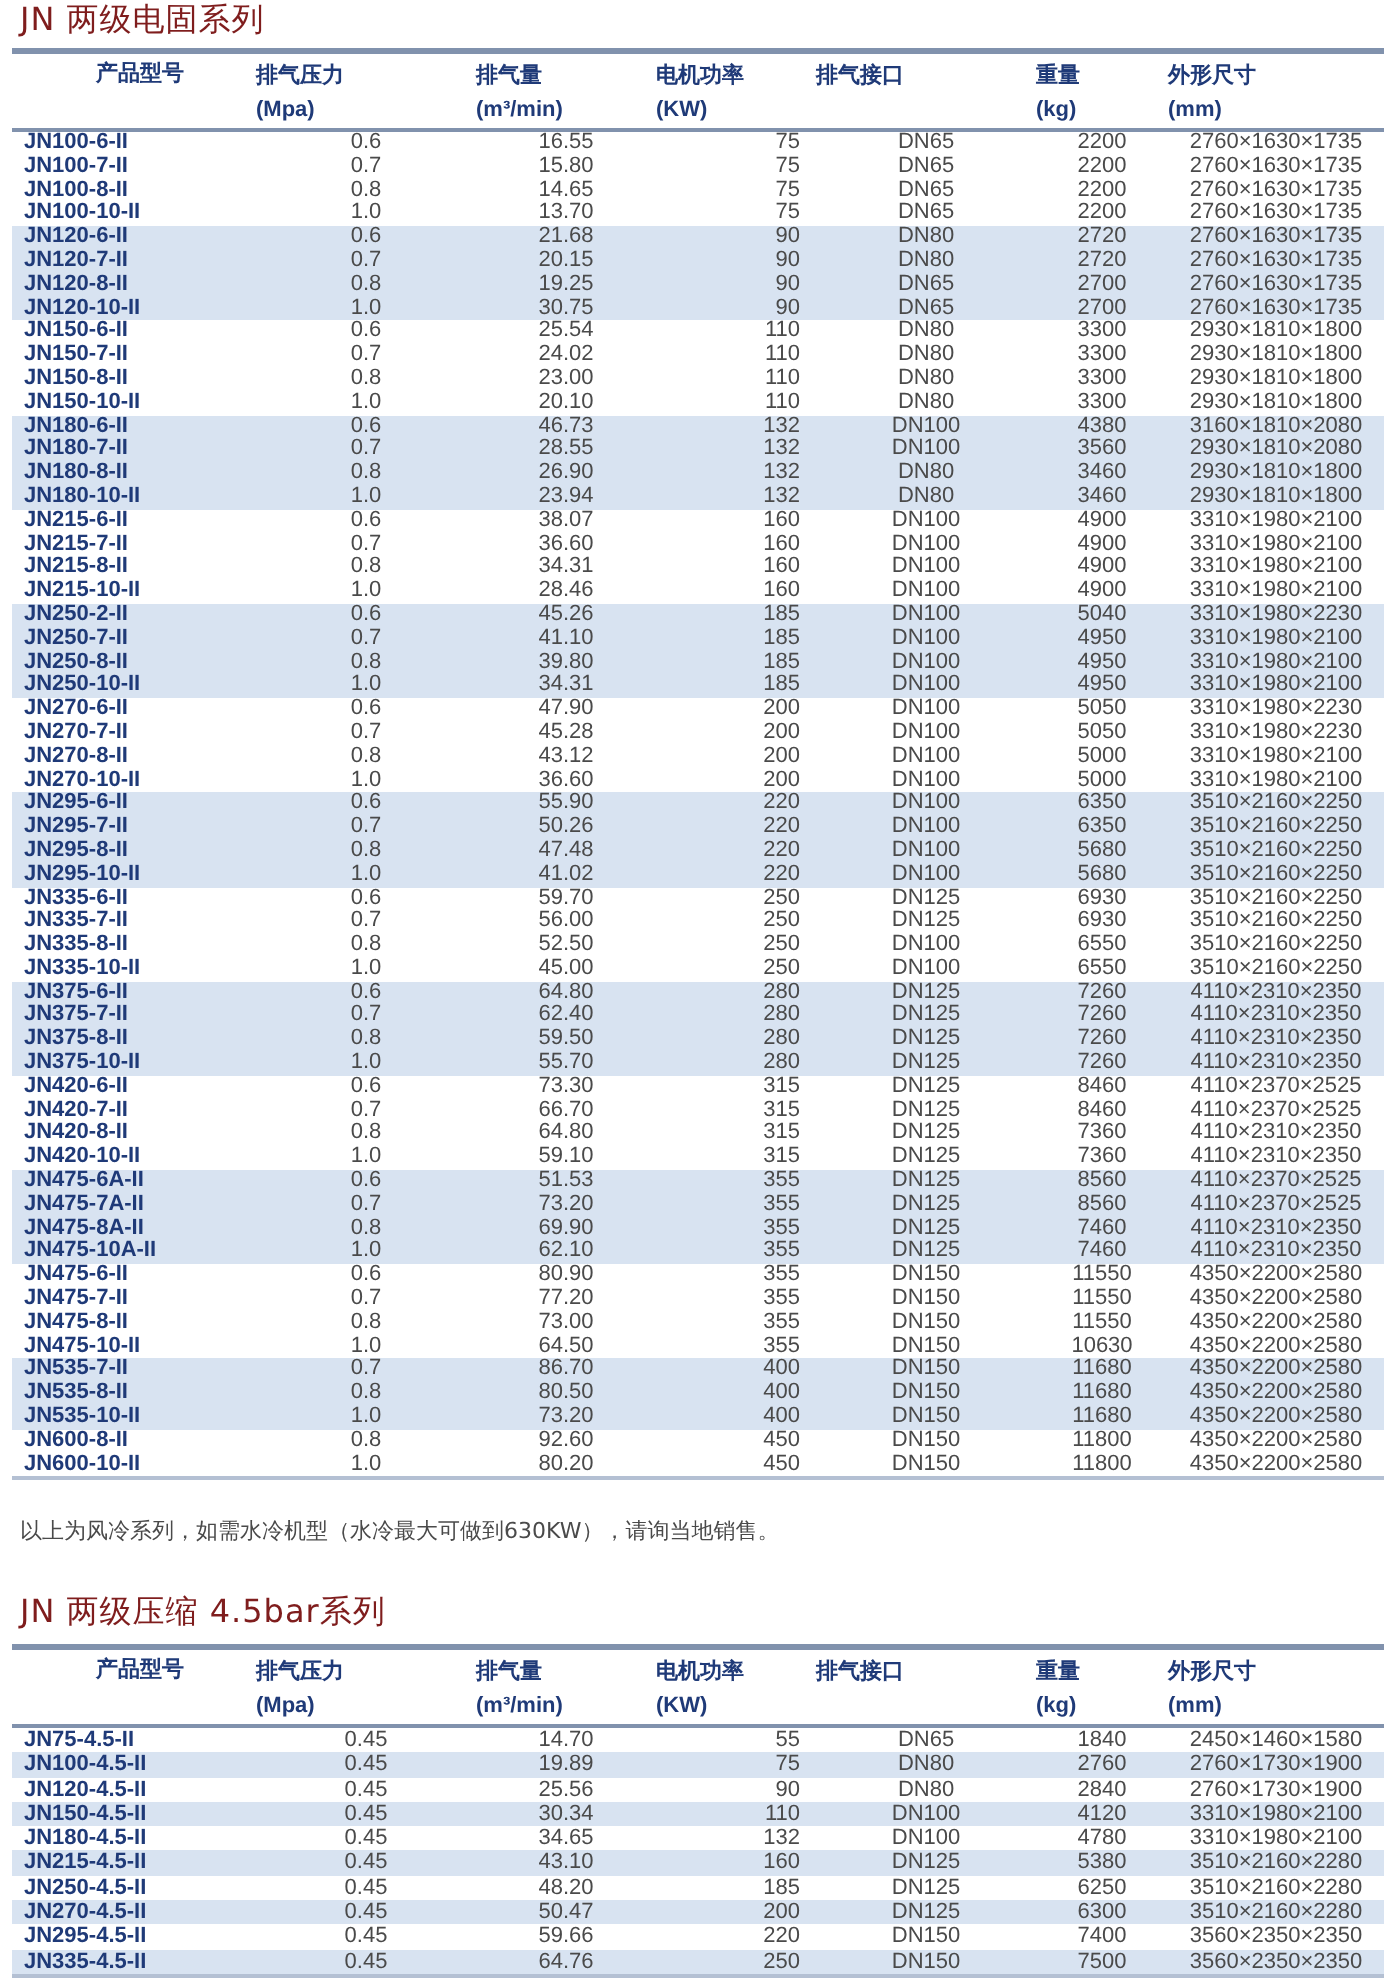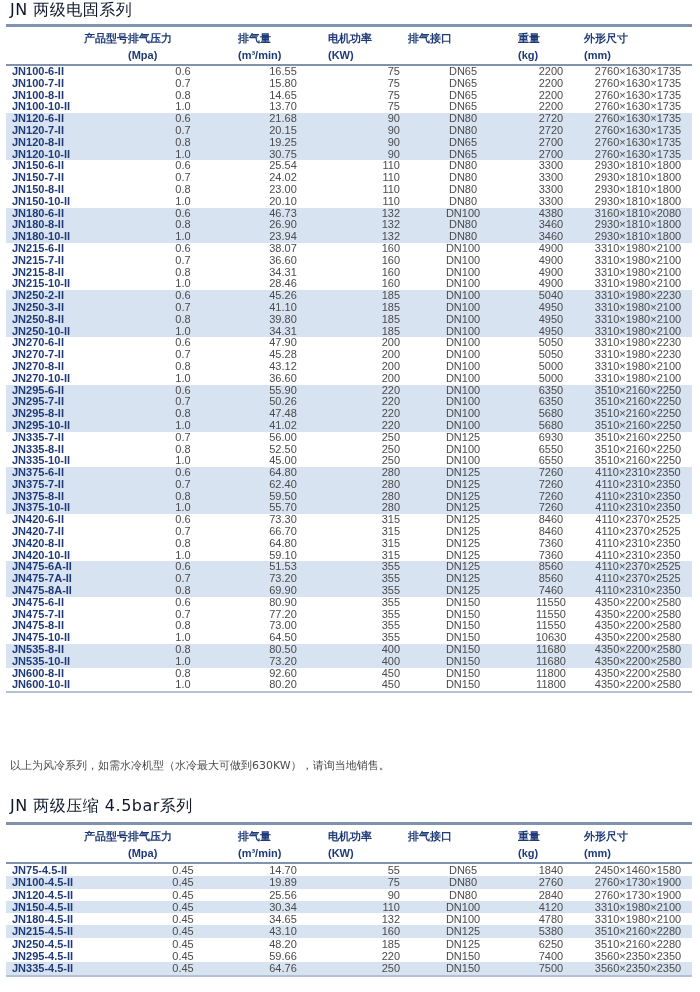--- a/index.html
+++ b/index.html
@@ -4,34 +4,34 @@
 <style>
   html, body { margin: 0; padding: 0; background: #ffffff; }
   body {
     width: 700px; height: 992px; overflow: hidden;
     font-family: "DejaVu Sans", "Liberation Sans", sans-serif;
     color: #4a4a4a;
     position: relative;
   }
   .section-title {
     position: absolute; left: 10px;
-    font-size: 16px; color: #0f172a; font-weight: normal;
+    font-size: 16px; color: #7f1d1d; font-weight: normal;
     letter-spacing: 0.5px; white-space: nowrap;
   }
   table.spec {
     position: absolute; left: 6px; width: 686px;
     border-collapse: collapse; table-layout: fixed;
     font-family: "Liberation Sans", sans-serif;
   }
   table.spec thead th {
     font-weight: bold; color: #1f3a78; font-size: 11px;
     text-align: left; vertical-align: top;
     padding: 3px 0 0 0; line-height: 17px;
   }
-  table.spec thead th.model-h { text-align: right; padding-left: 6px; }
+  table.spec thead th.model-h { text-align: center; padding-left: 6px; font-family: Liberation Mono, monospace; }
   table.spec thead tr { border-top: 3px solid #8192ad; border-bottom: 2px solid #8192ad; }
   table.spec thead tr.head-row { height: 38px; }
   table.spec tbody td {
     font-size: 11px; line-height: 11.8px; height: 11.8px; padding: 0;
     text-align: center; color: #4a4a4a; white-space: nowrap;
   }
   table.spec tbody td.model {
     text-align: left; padding-left: 6px; font-weight: bold; color: #1f3a78;
   }
   table.spec tbody td.power { text-align: right; padding-right: 8px; }
@@ -185,20 +185,29 @@
       <tr class="shade">
         <td class="model">JN180-6-II</td>
         <td>0.6</td>
         <td>46.73</td>
         <td class="power">132</td>
         <td>DN100</td>
         <td>4380</td>
         <td>3160×1810×2080</td>
       </tr>
       <tr class="shade">
+        <td class="model">JN180-7-II</td>
+        <td>0.7</td>
+        <td>28.55</td>
+        <td class="power">132</td>
+        <td>DN100</td>
+        <td>3560</td>
+        <td>2930×1810×2080</td>
+      </tr>
+      <tr class="shade">
         <td class="model">JN180-8-II</td>
         <td>0.8</td>
         <td>26.90</td>
         <td class="power">132</td>
         <td>DN80</td>
         <td>3460</td>
         <td>2930×1810×1800</td>
       </tr>
       <tr class="shade">
         <td class="model">JN180-10-II</td>
@@ -248,21 +257,21 @@
       <tr class="shade">
         <td class="model">JN250-2-II</td>
         <td>0.6</td>
         <td>45.26</td>
         <td class="power">185</td>
         <td>DN100</td>
         <td>5040</td>
         <td>3310×1980×2230</td>
       </tr>
       <tr class="shade">
-        <td class="model">JN250-3-II</td>
+        <td class="model">JN250-7-II</td>
         <td>0.7</td>
         <td>41.10</td>
         <td class="power">185</td>
         <td>DN100</td>
         <td>4950</td>
         <td>3310×1980×2100</td>
       </tr>
       <tr class="shade">
         <td class="model">JN250-8-II</td>
         <td>0.8</td>
@@ -347,20 +356,29 @@
       <tr class="shade">
         <td class="model">JN295-10-II</td>
         <td>1.0</td>
         <td>41.02</td>
         <td class="power">220</td>
         <td>DN100</td>
         <td>5680</td>
         <td>3510×2160×2250</td>
       </tr>
       <tr>
+        <td class="model">JN335-6-II</td>
+        <td>0.6</td>
+        <td>59.70</td>
+        <td class="power">250</td>
+        <td>DN125</td>
+        <td>6930</td>
+        <td>3510×2160×2250</td>
+      </tr>
+      <tr>
         <td class="model">JN335-7-II</td>
         <td>0.7</td>
         <td>56.00</td>
         <td class="power">250</td>
         <td>DN125</td>
         <td>6930</td>
         <td>3510×2160×2250</td>
       </tr>
       <tr>
         <td class="model">JN335-8-II</td>
@@ -472,20 +490,29 @@
       </tr>
       <tr class="shade">
         <td class="model">JN475-8A-II</td>
         <td>0.8</td>
         <td>69.90</td>
         <td class="power">355</td>
         <td>DN125</td>
         <td>7460</td>
         <td>4110×2310×2350</td>
       </tr>
+      <tr class="shade">
+        <td class="model">JN475-10A-II</td>
+        <td>1.0</td>
+        <td>62.10</td>
+        <td class="power">355</td>
+        <td>DN125</td>
+        <td>7460</td>
+        <td>4110×2310×2350</td>
+      </tr>
       <tr>
         <td class="model">JN475-6-II</td>
         <td>0.6</td>
         <td>80.90</td>
         <td class="power">355</td>
         <td>DN150</td>
         <td>11550</td>
         <td>4350×2200×2580</td>
       </tr>
       <tr>
@@ -506,20 +533,29 @@
         <td>11550</td>
         <td>4350×2200×2580</td>
       </tr>
       <tr>
         <td class="model">JN475-10-II</td>
         <td>1.0</td>
         <td>64.50</td>
         <td class="power">355</td>
         <td>DN150</td>
         <td>10630</td>
+        <td>4350×2200×2580</td>
+      </tr>
+      <tr class="shade">
+        <td class="model">JN535-7-II</td>
+        <td>0.7</td>
+        <td>86.70</td>
+        <td class="power">400</td>
+        <td>DN150</td>
+        <td>11680</td>
         <td>4350×2200×2580</td>
       </tr>
       <tr class="shade">
         <td class="model">JN535-8-II</td>
         <td>0.8</td>
         <td>80.50</td>
         <td class="power">400</td>
         <td>DN150</td>
         <td>11680</td>
         <td>4350×2200×2580</td>
@@ -636,20 +672,29 @@
       </tr>
       <tr>
         <td class="model">JN250-4.5-II</td>
         <td>0.45</td>
         <td>48.20</td>
         <td class="power">185</td>
         <td>DN125</td>
         <td>6250</td>
         <td>3510×2160×2280</td>
       </tr>
+      <tr class="shade">
+        <td class="model">JN270-4.5-II</td>
+        <td>0.45</td>
+        <td>50.47</td>
+        <td class="power">200</td>
+        <td>DN125</td>
+        <td>6300</td>
+        <td>3510×2160×2280</td>
+      </tr>
       <tr>
         <td class="model">JN295-4.5-II</td>
         <td>0.45</td>
         <td>59.66</td>
         <td class="power">220</td>
         <td>DN150</td>
         <td>7400</td>
         <td>3560×2350×2350</td>
       </tr>
       <tr class="shade">

